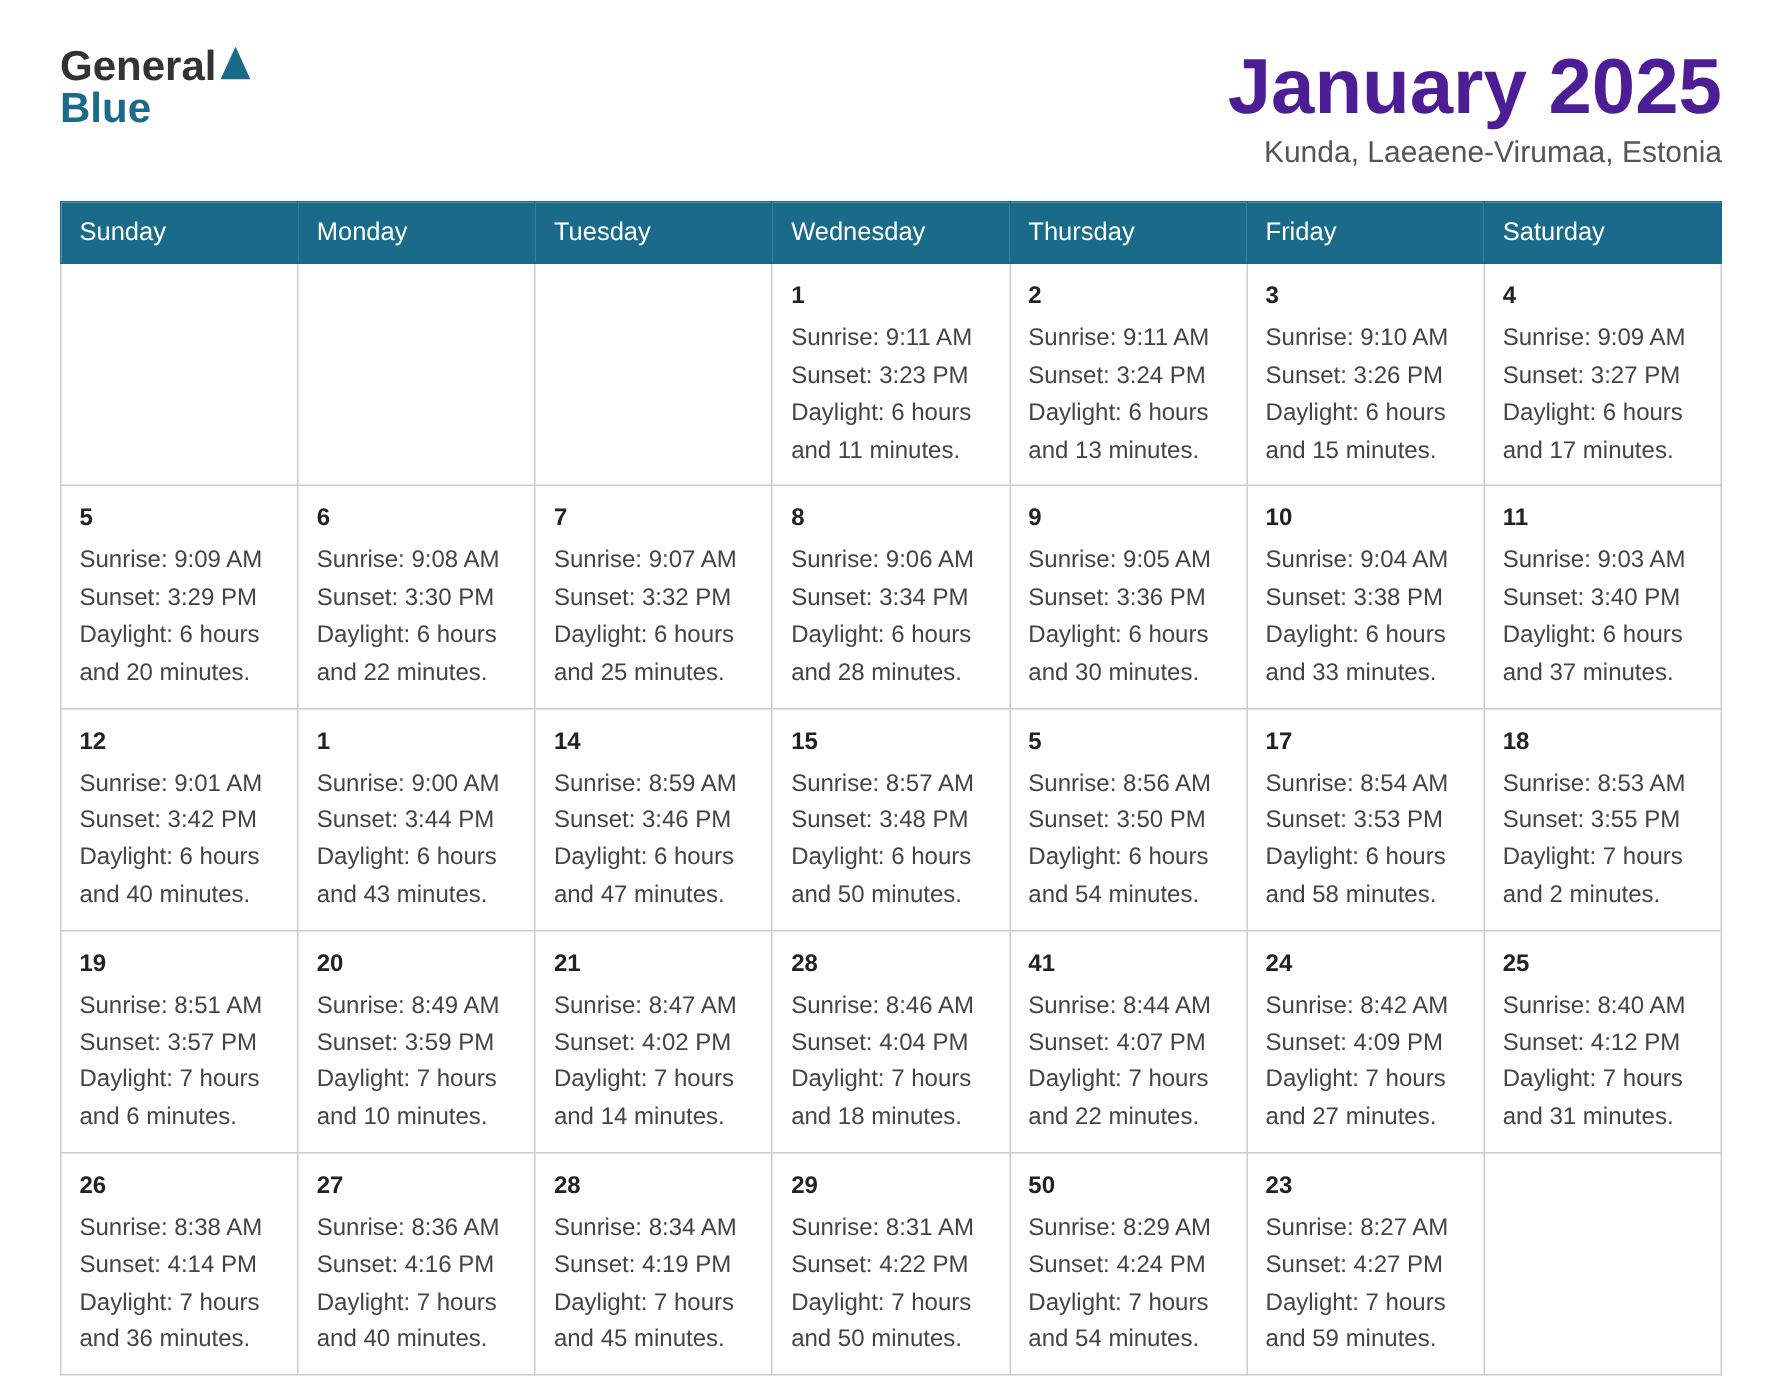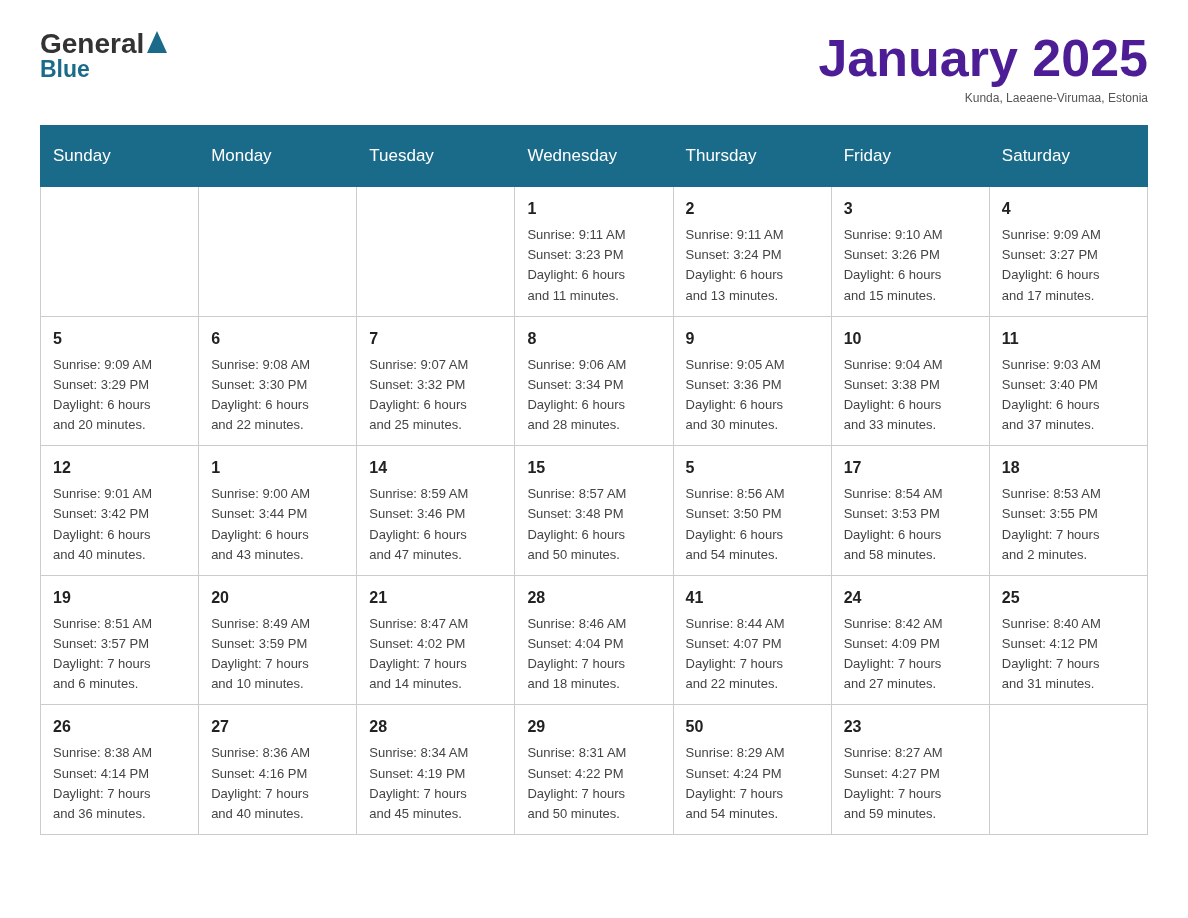--- a/index.html
+++ b/index.html
@@ -34,33 +34,33 @@
     .title-block {
       text-align: right;
     }
     .title-block h1 {
       font-size: 52px;
       font-weight: bold;
       color: #4c1d95;
       line-height: 1.1;
     }
     .title-block .subtitle {
-      font-size: 12px;
+      font-size: 20px;
       color: #555;
       margin-top: 4px;
     }
     .calendar {
       width: 100%;
       border-collapse: collapse;
       border: 1px solid #ccc;
     }
     .calendar th {
       background-color: #1a6b8a;
       color: #fff;
-      padding: 20px 12px;
+      padding: 10px 12px;
       text-align: left;
       font-size: 17px;
       font-weight: normal;
       border: 1px solid #1a6b8a;
     }
     .calendar td {
       width: 14.28%;
       vertical-align: top;
       padding: 10px 12px;
       border: 1px solid #ccc;
@@ -70,21 +70,21 @@
       height: 110px;
     }
     .day-number {
       font-size: 16px;
       font-weight: bold;
       color: #222;
       display: block;
       margin-bottom: 4px;
     }
     .day-info {
-      font-size: 13px;
+      font-size: 16px;
       color: #444;
       line-height: 1.55;
     }
     .empty-cell {
       background: #fff;
     }
   </style>
 </head>
 <body>
 
@@ -92,21 +92,21 @@
   <div class="logo">
     <div class="logo-combined">
       <div class="logo-line1">
         <span>General</span>
         <span style="display:inline-block;margin-left:3px;">
           <svg width="20" height="22" viewBox="0 0 20 22">
             <polygon points="0,22 10,0 20,22" fill="#1a6b8a"></polygon>
           </svg>
         </span>
       </div>
-      <div style="font-size:23px;font-weight:bold;color:#1a6b8a;line-height:1;">Blue</div>
+      <div style="font-size:28px;font-weight:bold;color:#1a6b8a;line-height:1;">Blue</div>
     </div>
   </div>
   <div class="title-block">
     <h1>January 2025</h1>
     <div class="subtitle">Kunda, Laeaene-Virumaa, Estonia</div>
   </div>
 </div>
 
 <table class="calendar">
   <thead>

